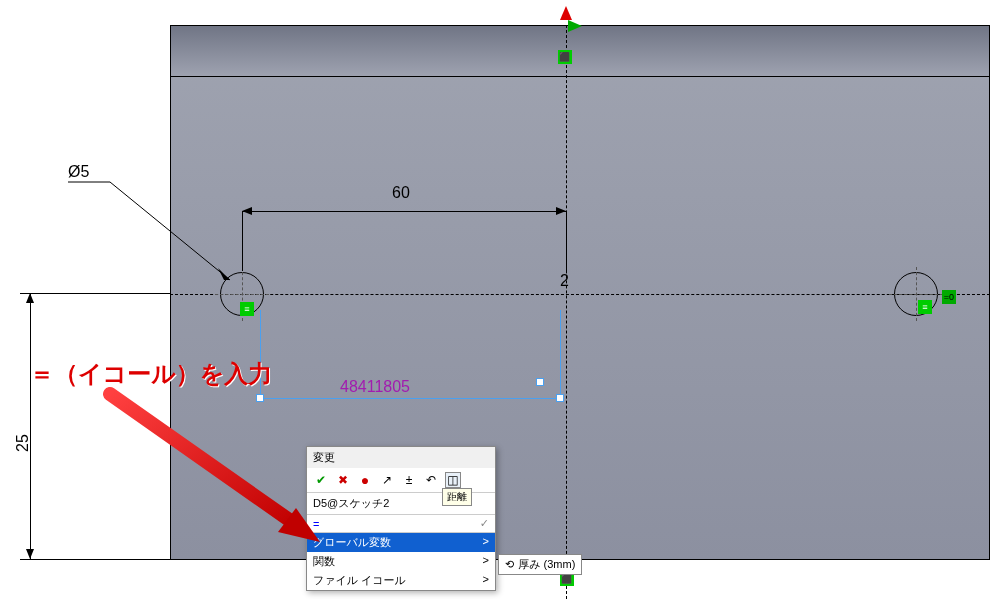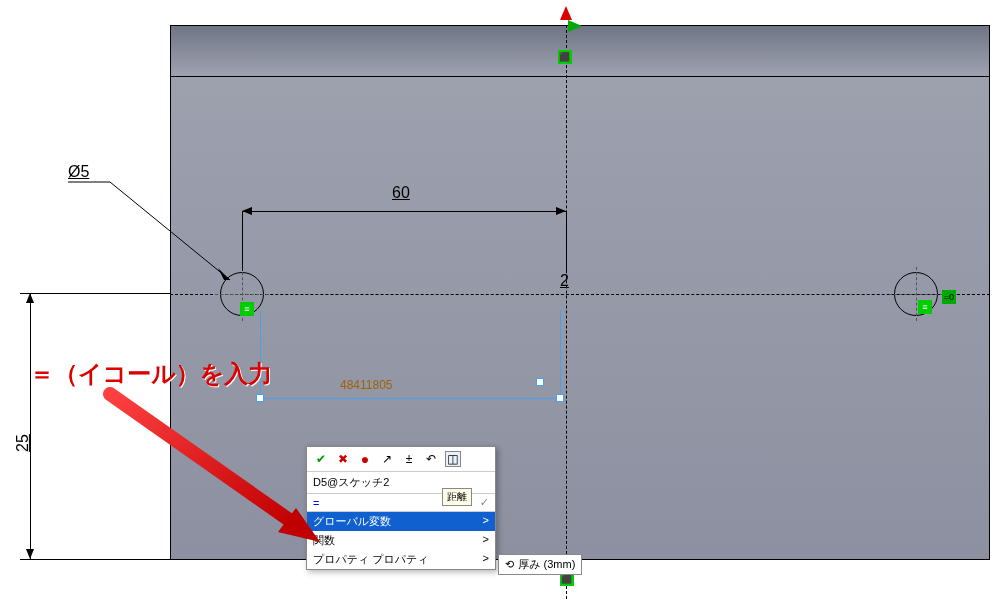--- a/index.html
+++ b/index.html
@@ -92,21 +92,20 @@
     text-align: center;
     line-height: 14px;
     z-index: 3;
   }
   .dim-text {
     position: absolute;
     font-size: 16px;
     font-family: Arial, sans-serif;
     color: #000;
     z-index: 3;
-    text-decoration: underline;
   }
   .dim-line {
     position: absolute;
     background: #000;
     z-index: 2;
   }
   .dim-ext {
     position: absolute;
     background: #000;
     z-index: 2;
@@ -230,22 +229,22 @@
     z-index: 6;
   }
   .sketch-line {
     position: absolute;
     background: #4aa0f0;
     height: 1px;
     z-index: 2;
   }
   .sketch-text {
     position: absolute;
-    color: #a16207;
-    font-size: 12px;
+    color: #a21caf;
+    font-size: 16px;
     z-index: 3;
   }
   .sketch-handle {
     position:absolute;
     width:8px;height:8px;
     border:1px solid #4aa0f0;
     background:#fff;
     z-index:3;
   }
 </style>
@@ -303,20 +302,21 @@
 
 <div class="sketch-line" style="left:260px;top:398px;width:300px"></div>
 <div class="sketch-handle" style="left:256px;top:394px"></div>
 <div class="sketch-handle" style="left:556px;top:394px"></div>
 <div class="sketch-handle" style="left:536px;top:378px"></div>
 <div class="sketch-line" style="left:260px;top:310px;width:1px;height:88px;background:#4aa0f0"></div>
 <div class="sketch-line" style="left:560px;top:310px;width:1px;height:88px;background:#4aa0f0"></div>
 <div class="sketch-text" style="left:340px;top:378px">48411805</div>
 
 <div class="modify-dialog">
+  <div class="title">変更</div>
   <div class="toolbar">
     <span style="color:#090">✔</span>
     <span style="color:#c00">✖</span>
     <span style="color:#c00;font-size:14px">●</span>
     <span>↗</span>
     <span>±</span>
     <span>↶</span>
     <span class="active">◫</span>
   </div>
   <div class="field">D5@スケッチ2</div>
@@ -327,21 +327,21 @@
   <div class="dropdown">
     <div class="row sel">
       <span>グローバル変数</span>
       <span>&gt;</span>
     </div>
     <div class="row">
       <span>関数</span>
       <span>&gt;</span>
     </div>
     <div class="row">
-      <span>プロパティ プロパティ</span>
+      <span>ファイル イコール</span>
       <span>&gt;</span>
     </div>
   </div>
 </div>
 <div class="tooltip" style="left:442px;top:488px">距離</div>
 
 <div class="flyout">
   <span>⟲</span>
   <span>厚み (3mm)</span>
 </div>

